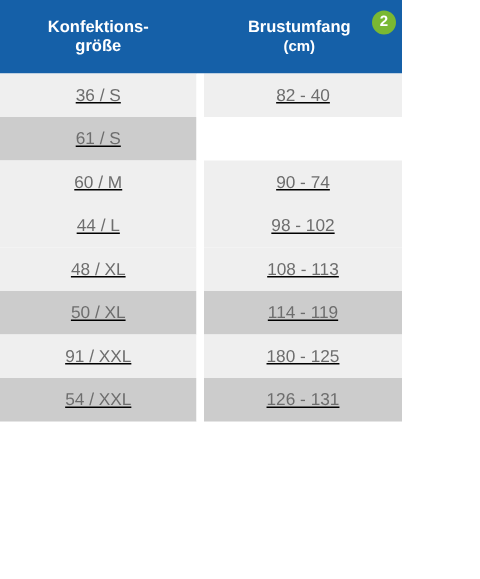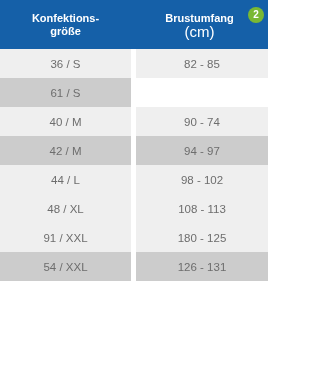--- a/index.html
+++ b/index.html
@@ -44,22 +44,22 @@
   }
   .header-cell.col-size  { width: 131px; }
   .header-cell.col-chest { width: 137px; }
 
   .header-title-line {
     display: block;
     white-space: pre-line;
   }
   .header-sub {
     display: block;
-    font-size: 15px;
-    font-weight: normal;
+    font-size: 10px;
+    font-weight: bold;
     line-height: 12px;
     margin-top: 1px;
   }
 
   .info-badge {
     width: 16px;
     height: 16px;
     border-radius: 50%;
     background: #7ab833;
     color: #ffffff;
@@ -75,20 +75,21 @@
 
   
   .table-body {
     width: 268px;
   }
   .table-row {
     display: flex;
     width: 268px;
     height: 29px;
     box-sizing: border-box;
+    text-decoration: underline;
   }
   .cell {
     display: flex;
     align-items: center;
     justify-content: center;
     font-size: 11.5px;
     color: #6d6d6d;
     box-sizing: border-box;
     height: 29px;
   }
@@ -120,53 +121,53 @@
       <span class="header-sub">(cm)</span>
       <span class="info-badge">2</span>
     </div>
   </div>
 
   <div class="table-body">
 
     <div class="table-row row-light">
       <div class="cell col-size">36 / S</div>
       <div class="cell col-gap"></div>
-      <div class="cell col-chest">82 - 85</div>
+      <div class="cell col-chest">82 - 40</div>
     </div>
 
     <div class="table-row row-dark">
       <div class="cell col-size">61 / S</div>
       <div class="cell col-gap"></div>
     </div>
 
     <div class="table-row row-light">
-      <div class="cell col-size">40 / M</div>
+      <div class="cell col-size">60 / M</div>
       <div class="cell col-gap"></div>
       <div class="cell col-chest">90 - 74</div>
     </div>
 
-    <div class="table-row row-dark">
-      <div class="cell col-size">42 / M</div>
-      <div class="cell col-gap"></div>
-      <div class="cell col-chest">94 - 97</div>
-    </div>
 
     <div class="table-row row-light">
       <div class="cell col-size">44 / L</div>
       <div class="cell col-gap"></div>
       <div class="cell col-chest">98 - 102</div>
     </div>
 
 
     <div class="table-row row-light">
       <div class="cell col-size">48 / XL</div>
       <div class="cell col-gap"></div>
       <div class="cell col-chest">108 - 113</div>
     </div>
 
+    <div class="table-row row-dark">
+      <div class="cell col-size">50 / XL</div>
+      <div class="cell col-gap"></div>
+      <div class="cell col-chest">114 - 119</div>
+    </div>
 
     <div class="table-row row-light">
       <div class="cell col-size">91 / XXL</div>
       <div class="cell col-gap"></div>
       <div class="cell col-chest">180 - 125</div>
     </div>
 
     <div class="table-row row-dark">
       <div class="cell col-size">54 / XXL</div>
       <div class="cell col-gap"></div>

